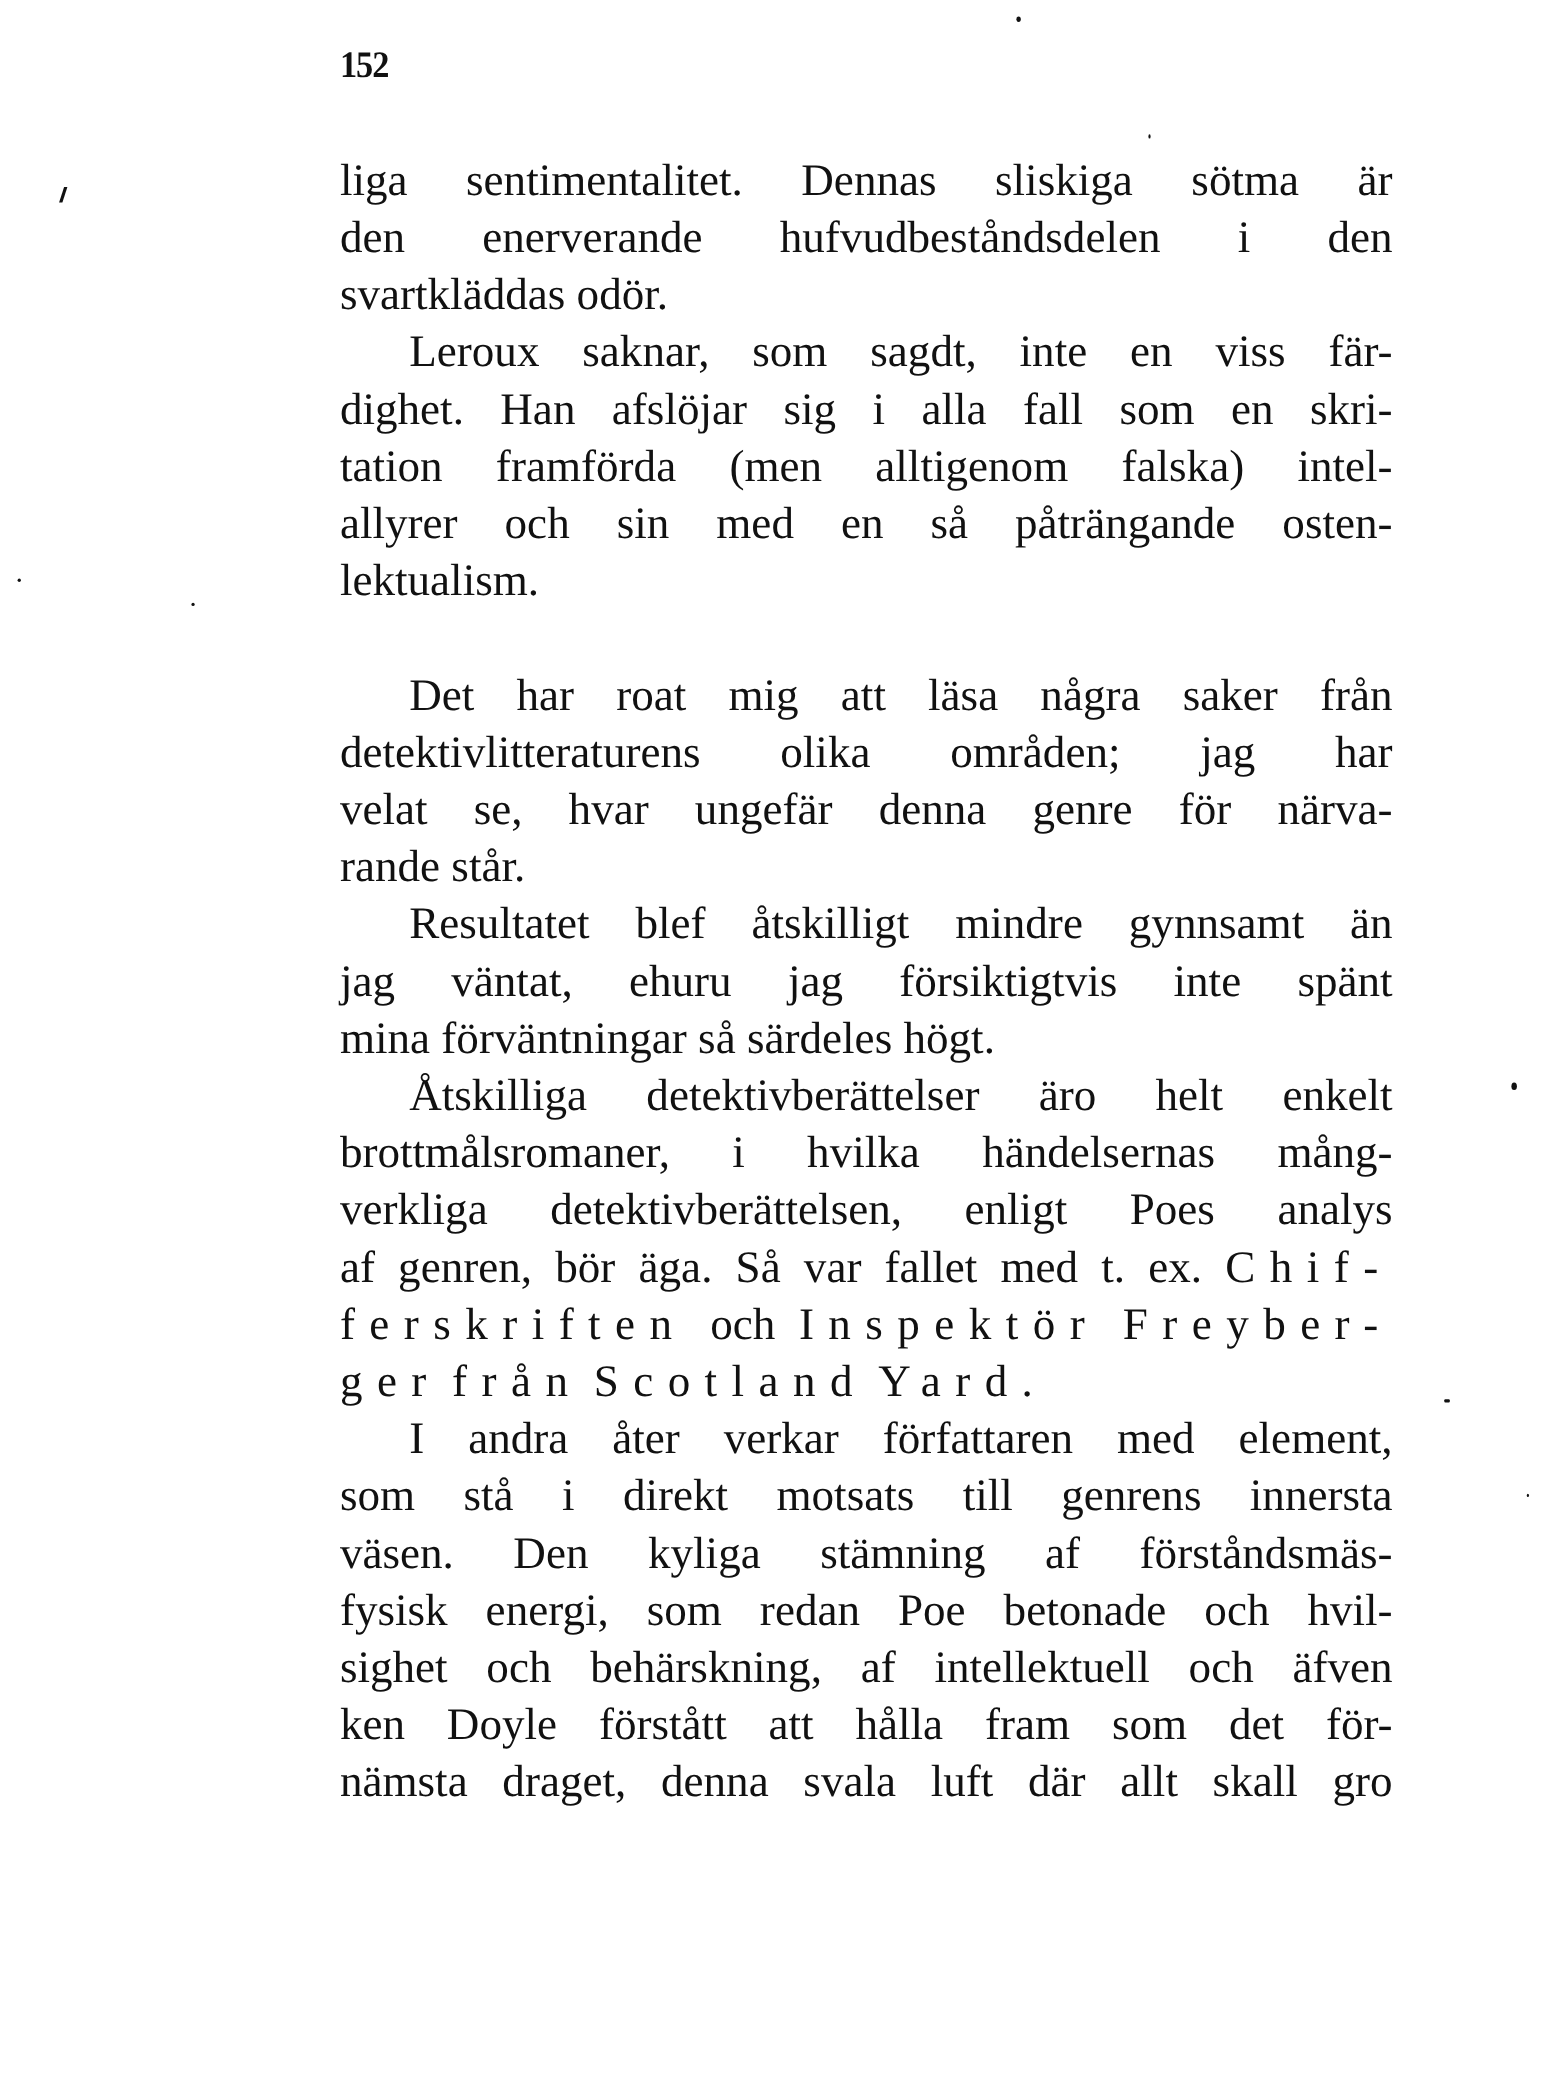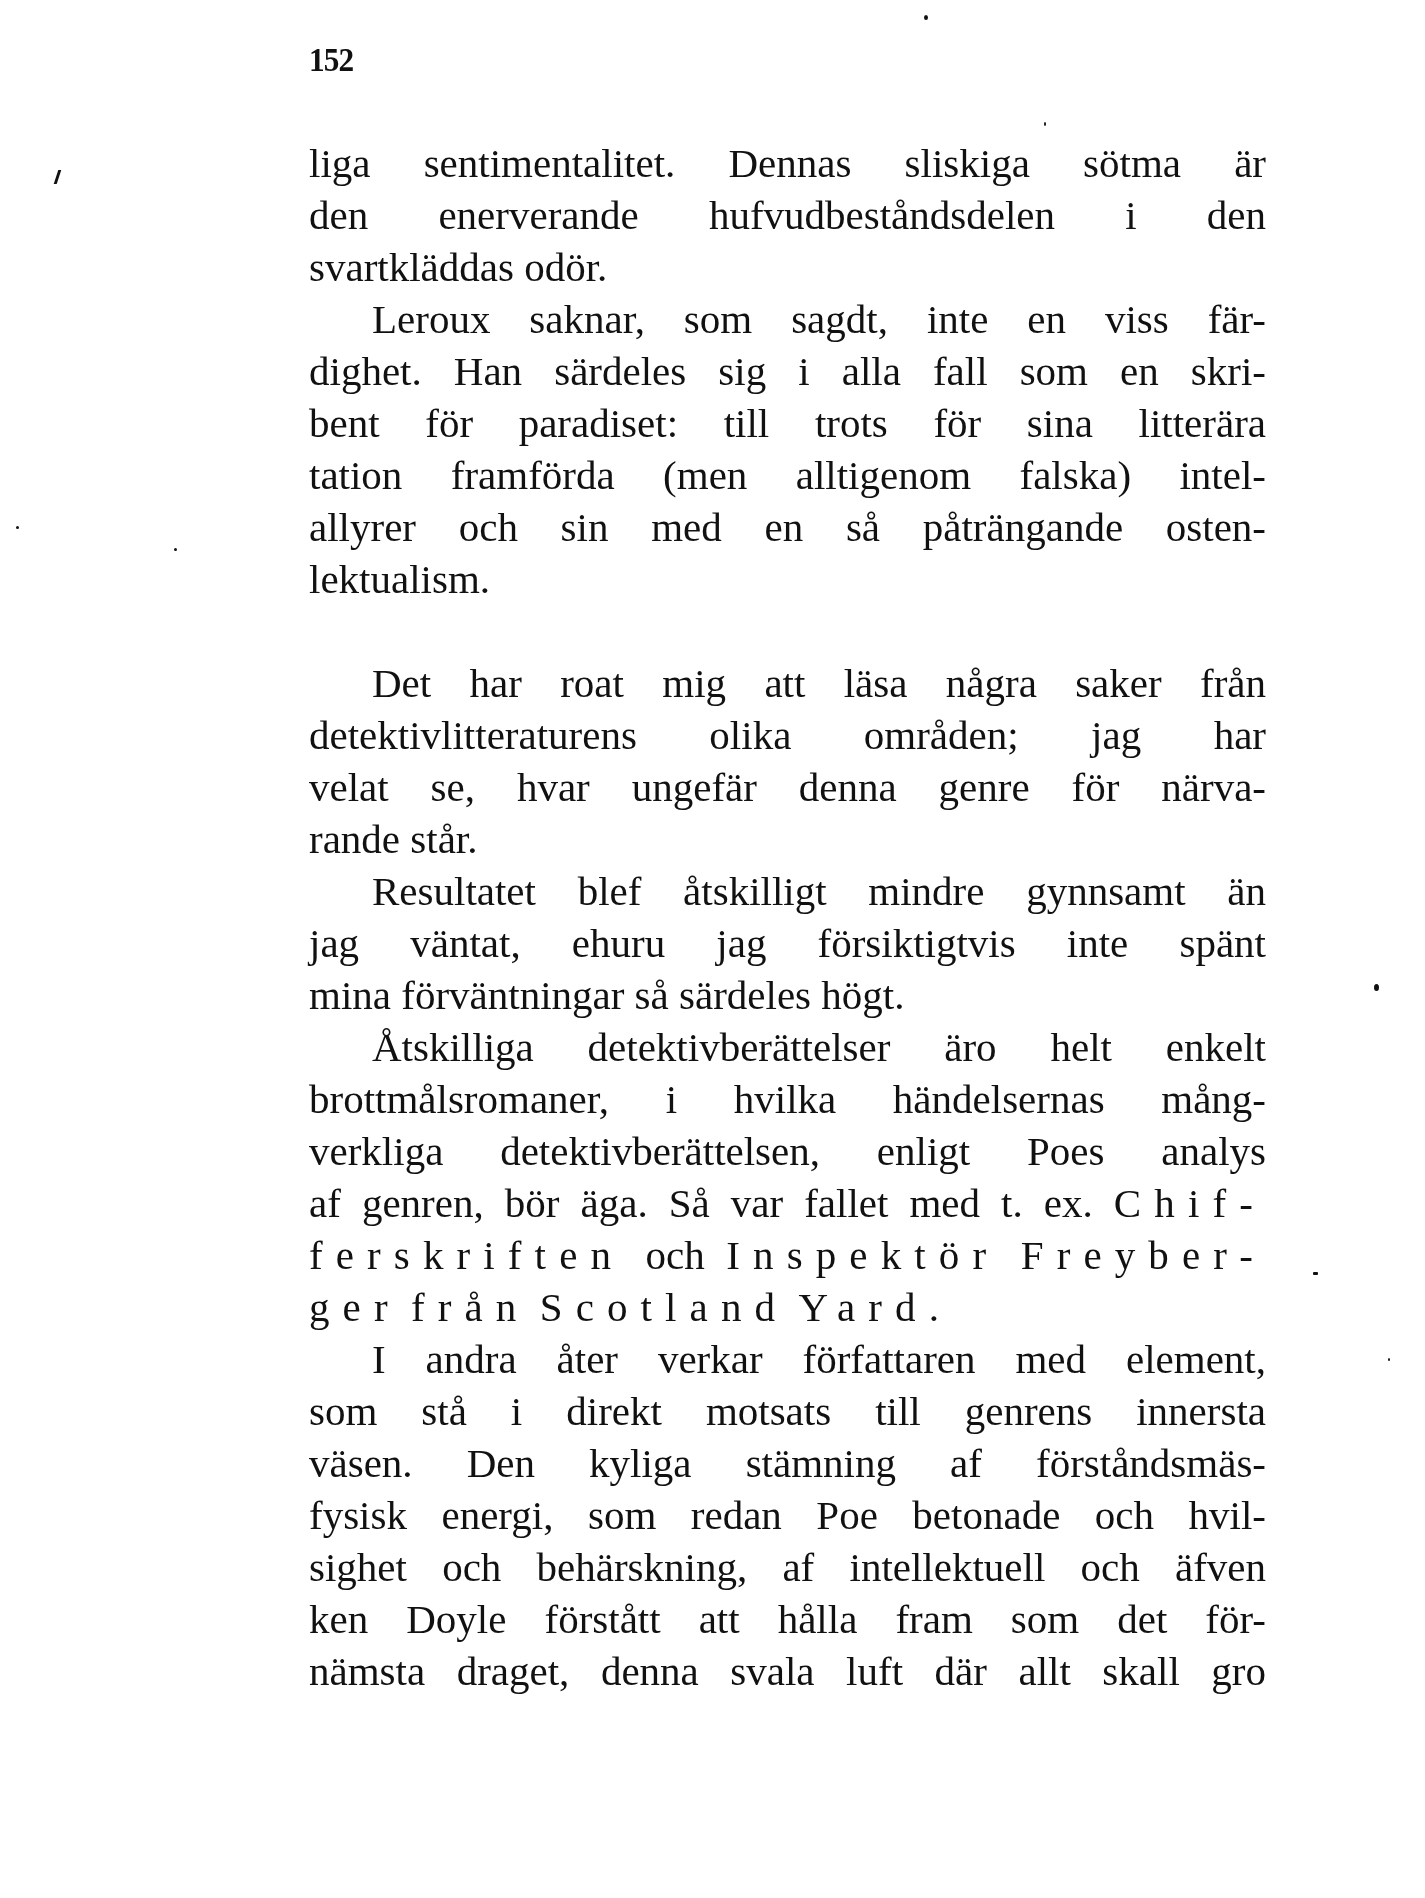--- a/index.html
+++ b/index.html
@@ -84,22 +84,21 @@
   <div class="speck" style="left:1313px;top:1272px;width:5px;height:3px;border-radius:1px;"></div>
   <div class="speck" style="left:1388px;top:1358px;width:2px;height:3px;"></div>
   <div class="speck" style="left:16px;top:526px;width:3px;height:3px;"></div>
   <div class="speck" style="left:174px;top:548px;width:3px;height:3px;"></div>
 
   <div class="text-block" id="text-block">
       <span class="line">liga sentimentalitet. Dennas sliskiga sötma är</span>
       <span class="line">den enerverande hufvudbeståndsdelen i den</span>
       <span class="line last">svartkläddas odör.</span>
       <span class="line indent">Leroux saknar, som sagdt, inte en viss fär-</span>
-      <span class="line">dighet. Han särdeles sig i alla fall som en skri-</span>
-      <span class="line">bent för paradiset: till trots för sina litterära</span>
+      <span class="line">dighet. Han afslöjar sig i alla fall som en skri-</span>
       <span class="line">tation framförda (men alltigenom falska) intel-</span>
       <span class="line">allyrer och sin med en så påträngande osten-</span>
       <span class="line last">lektualism.</span>
       <span class="line blank"></span>
       <span class="line indent">Det har roat mig att läsa några saker från</span>
       <span class="line">detektivlitteraturens olika områden; jag har</span>
       <span class="line">velat se, hvar ungefär denna genre för närva-</span>
       <span class="line last">rande står.</span>
       <span class="line indent">Resultatet blef åtskilligt mindre gynnsamt än</span>
       <span class="line">jag väntat, ehuru jag försiktigtvis inte spänt</span>

